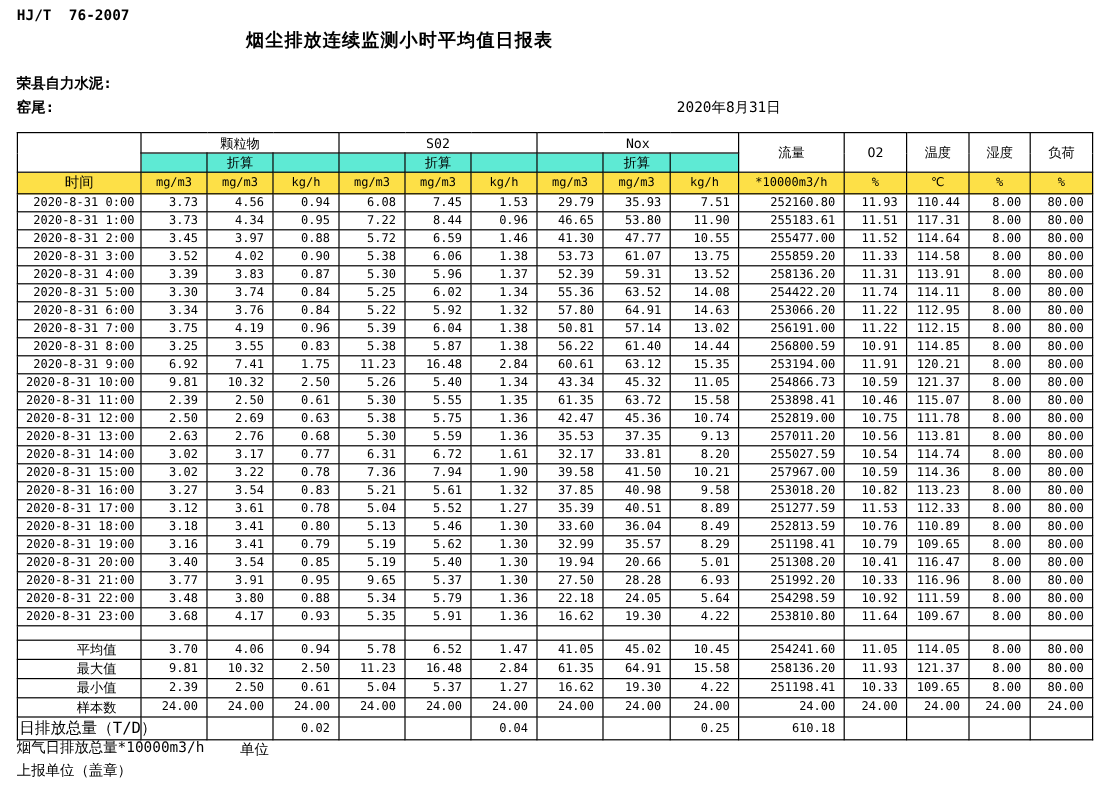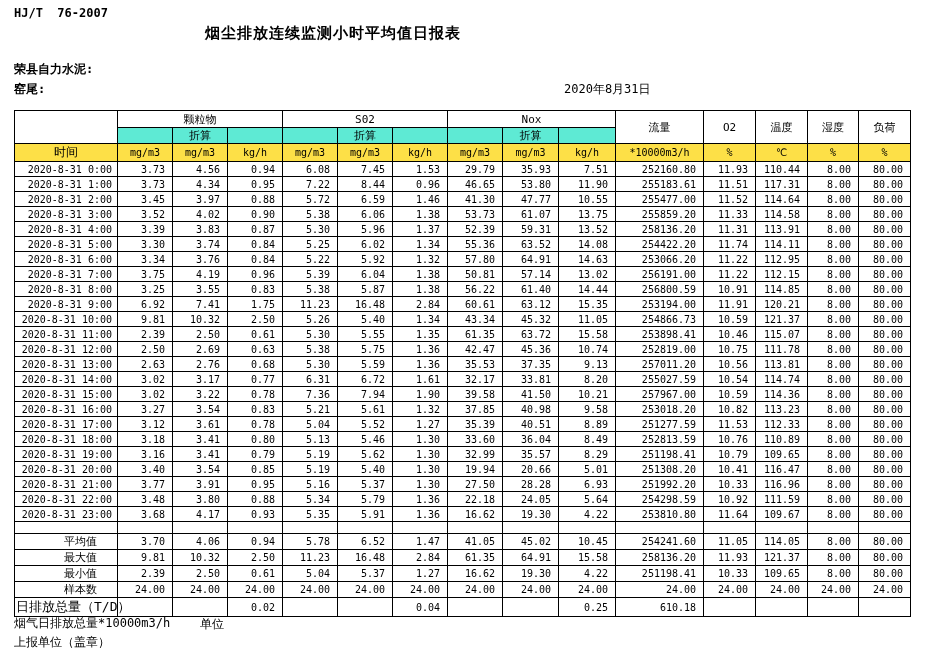--- a/index.html
+++ b/index.html
@@ -484,21 +484,21 @@
         <td class="num-cell">10.41</td>
         <td class="num-cell">116.47</td>
         <td class="num-cell">8.00</td>
         <td class="num-cell">80.00</td>
       </tr>
       <tr class="data-row">
         <td class="time-cell">2020-8-31 21:00</td>
         <td class="num-cell">3.77</td>
         <td class="num-cell">3.91</td>
         <td class="num-cell">0.95</td>
-        <td class="num-cell">5.16</td>
+        <td class="num-cell">9.65</td>
         <td class="num-cell">5.37</td>
         <td class="num-cell">1.30</td>
         <td class="num-cell">27.50</td>
         <td class="num-cell">28.28</td>
         <td class="num-cell">6.93</td>
         <td class="num-cell">251992.20</td>
         <td class="num-cell">10.33</td>
         <td class="num-cell">116.96</td>
         <td class="num-cell">8.00</td>
         <td class="num-cell">80.00</td>

